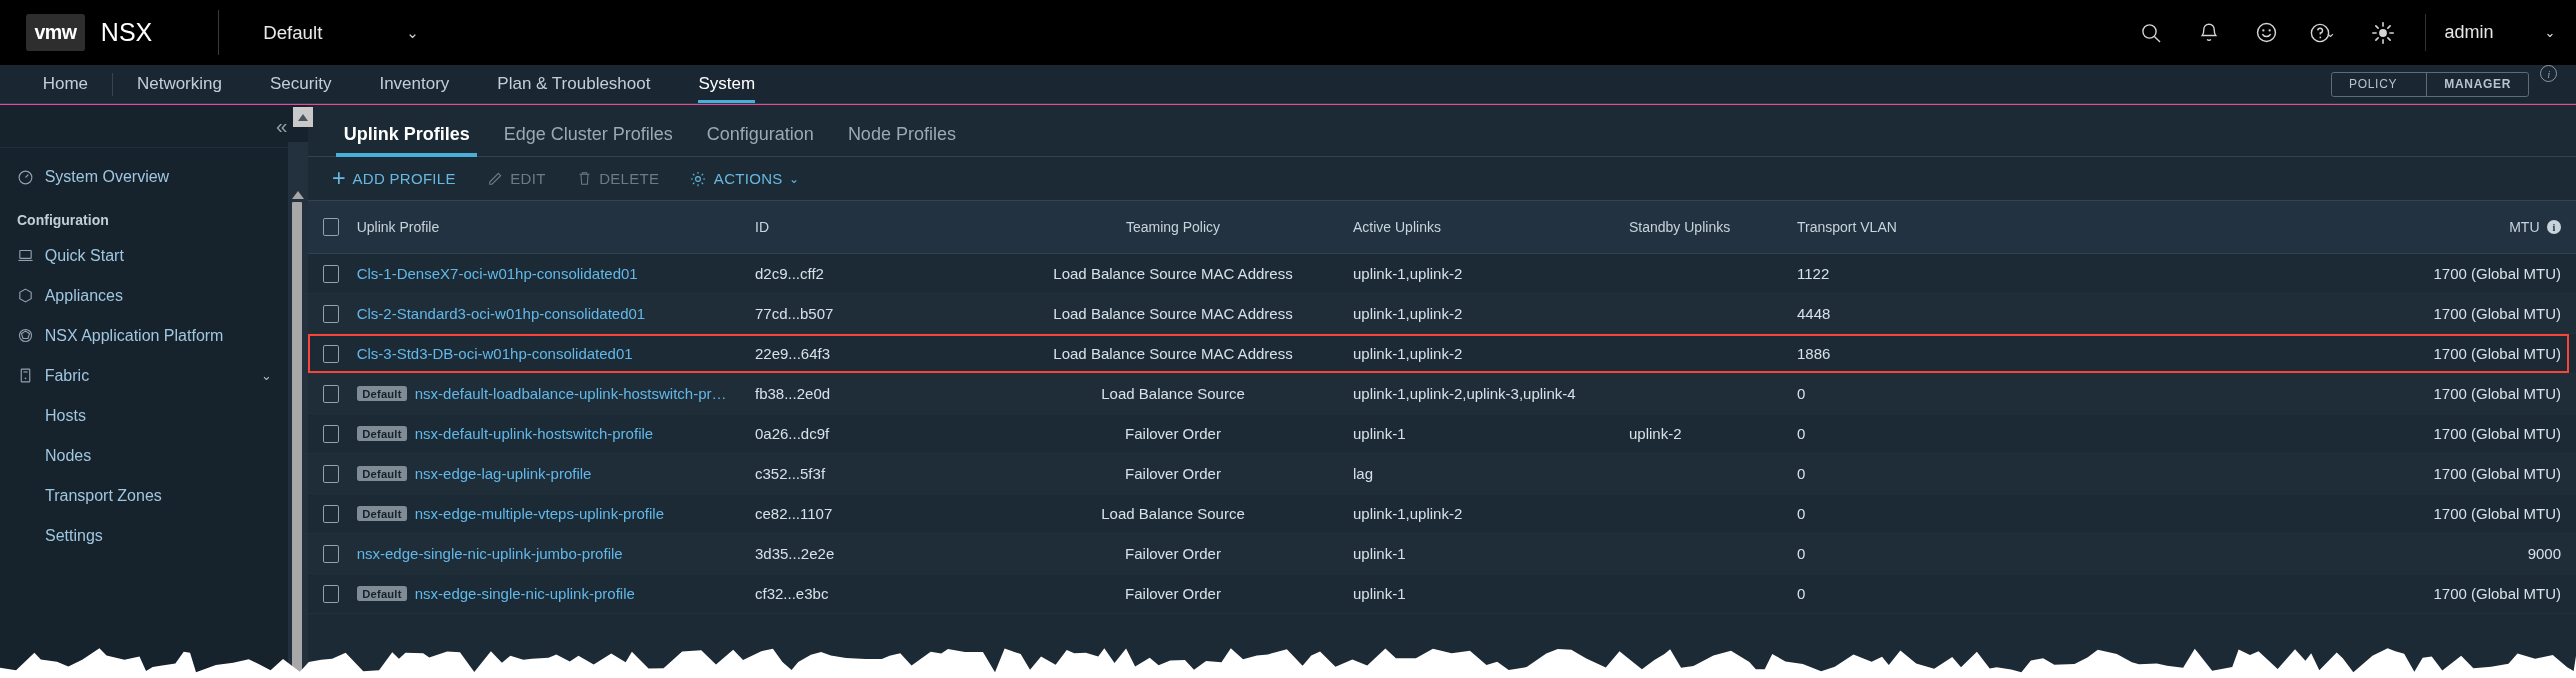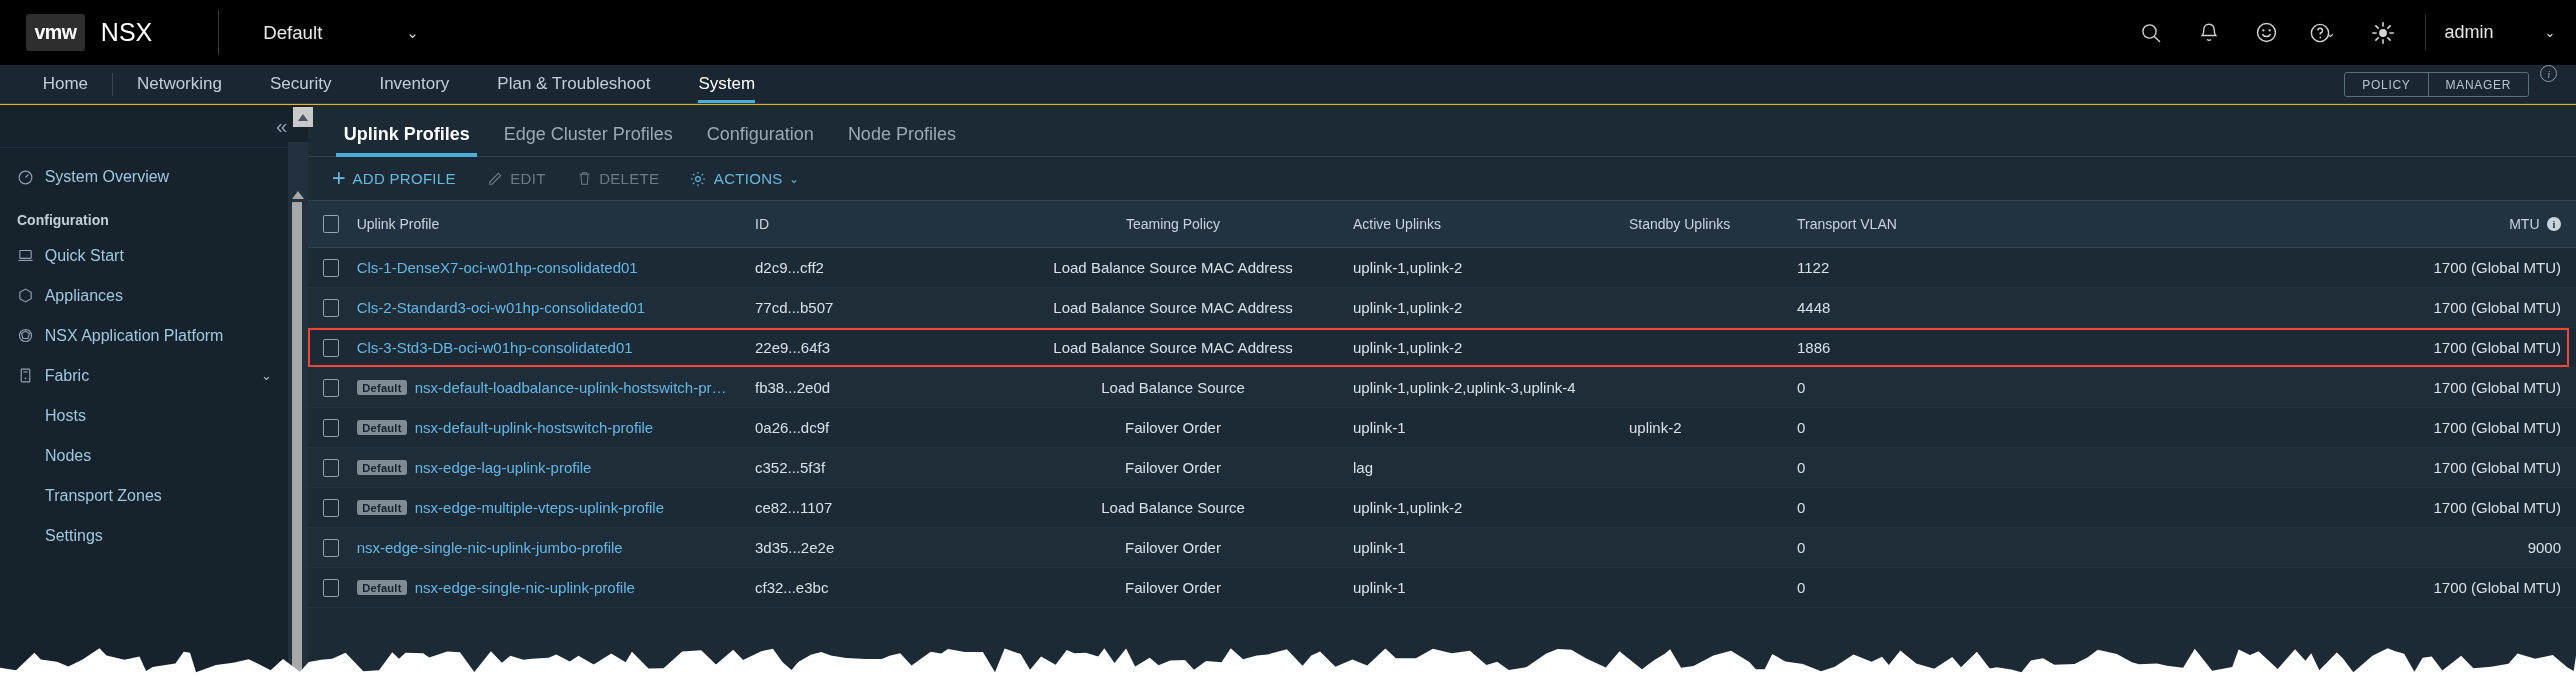--- a/index.html
+++ b/index.html
@@ -5,21 +5,21 @@
   * { box-sizing: border-box; margin: 0; padding: 0; }
   html, body {
     width: 2576px; height: 678px;
     background: #fff;
     font-family: "Liberation Sans", sans-serif;
     overflow: hidden;
   }
   .app {
     position: relative;
     width: 2576px; height: 678px;
-    background: #eab308;
+    background: #ec4899;
     overflow: hidden;
   }
 
   
   .topbar {
     position: absolute; left: 0; top: 0; width: 2576px; height: 65px;
     background: #000000;
     display: flex; align-items: center;
   }
   .brand { display: flex; align-items: center; padding-left: 26px; }
@@ -63,28 +63,28 @@
     color: #c2cfd9; font-size: 17px; cursor: pointer; position: relative;
   }
   .nav-item.active { color: #ffffff; }
   .nav-item.active::after {
     content:""; position:absolute; left: 24px; right: 24px; bottom: 0;
     height: 2.8px; background: #49afd9;
   }
   .nav-divider { width:0.9px; background:#36454f; margin: 7.5px 0; }
   .nav-spacer { flex:1; }
   .policy-toggle {
-    display:flex; margin: 6.5px 0;
-    border: 0.9px solid #5a6d7a; border-radius: 2.8px; overflow:hidden;
+    display:flex; align-items:center; margin: 6.5px 0;
+    border: 0.9px solid #5a6d7a; border-radius: 2.8px; overflow:hidden;gap:12px;
   }
   .pt-btn {
     padding: 0 17px; height: 24px; display:flex; align-items:center;
     color:#b7c4ce; font-size: 12px; letter-spacing: 0.7px; cursor:pointer;
   }
-  .pt-btn + .pt-btn { border-left: 0.9px solid #5a6d7a; }
+  .pt-btn + .pt-btn { border-left: 0.9px solid #5a6d7a; font-weight: bold; }
   .info-i {
     width: 17px; height: 17px; border-radius:50%; border:0.9px solid #8a99a5;
     color:#8a99a5; font-size:11.2px; display:flex; align-items:center; justify-content:center;
     margin: 0 18.7px 0 11.2px; font-family:"Liberation Serif", serif; font-style:italic; cursor:pointer;
   }
 
   
   .sidebar {
     position: absolute; left: 0; top: 105px; width: 308px; height: 574px;
     background: #16222c;
@@ -149,21 +149,21 @@
     color:#68b8e0; font-size: 15px; letter-spacing:0.3px; cursor:pointer;
     padding: 0 17px 0 0; margin-right: 13px;
   }
   .tb-btn.disabled { color:#6c7b87; cursor:default; }
   .tb-btn .gl { display:flex; align-items:center; }
   .tb-plus { font-size: 23.4px; line-height:1; font-weight: 300; }
 
   
   .tablewrap { position:relative; margin: 0 0 0 0; }
   .thead {
-    display:flex; align-items:center; height: 48px;
+    display:flex; align-items:center; height: 54px;
     background:#223240; border-top:0.9px solid #31434f; border-bottom:0.9px solid #31434f;
     color:#c8d4dc; font-size: 14px;
   }
   .trow {
     display:flex; align-items:center; height: 40px;
     color:#d7e1e8; font-size: 15px; border-bottom: 0.9px solid #223039;
     position:relative;
   }
   .trow.alt { background:#1e2d38; }
   .c-chk { width: 45px; display:flex; align-items:center; justify-content:center; flex:none; }

